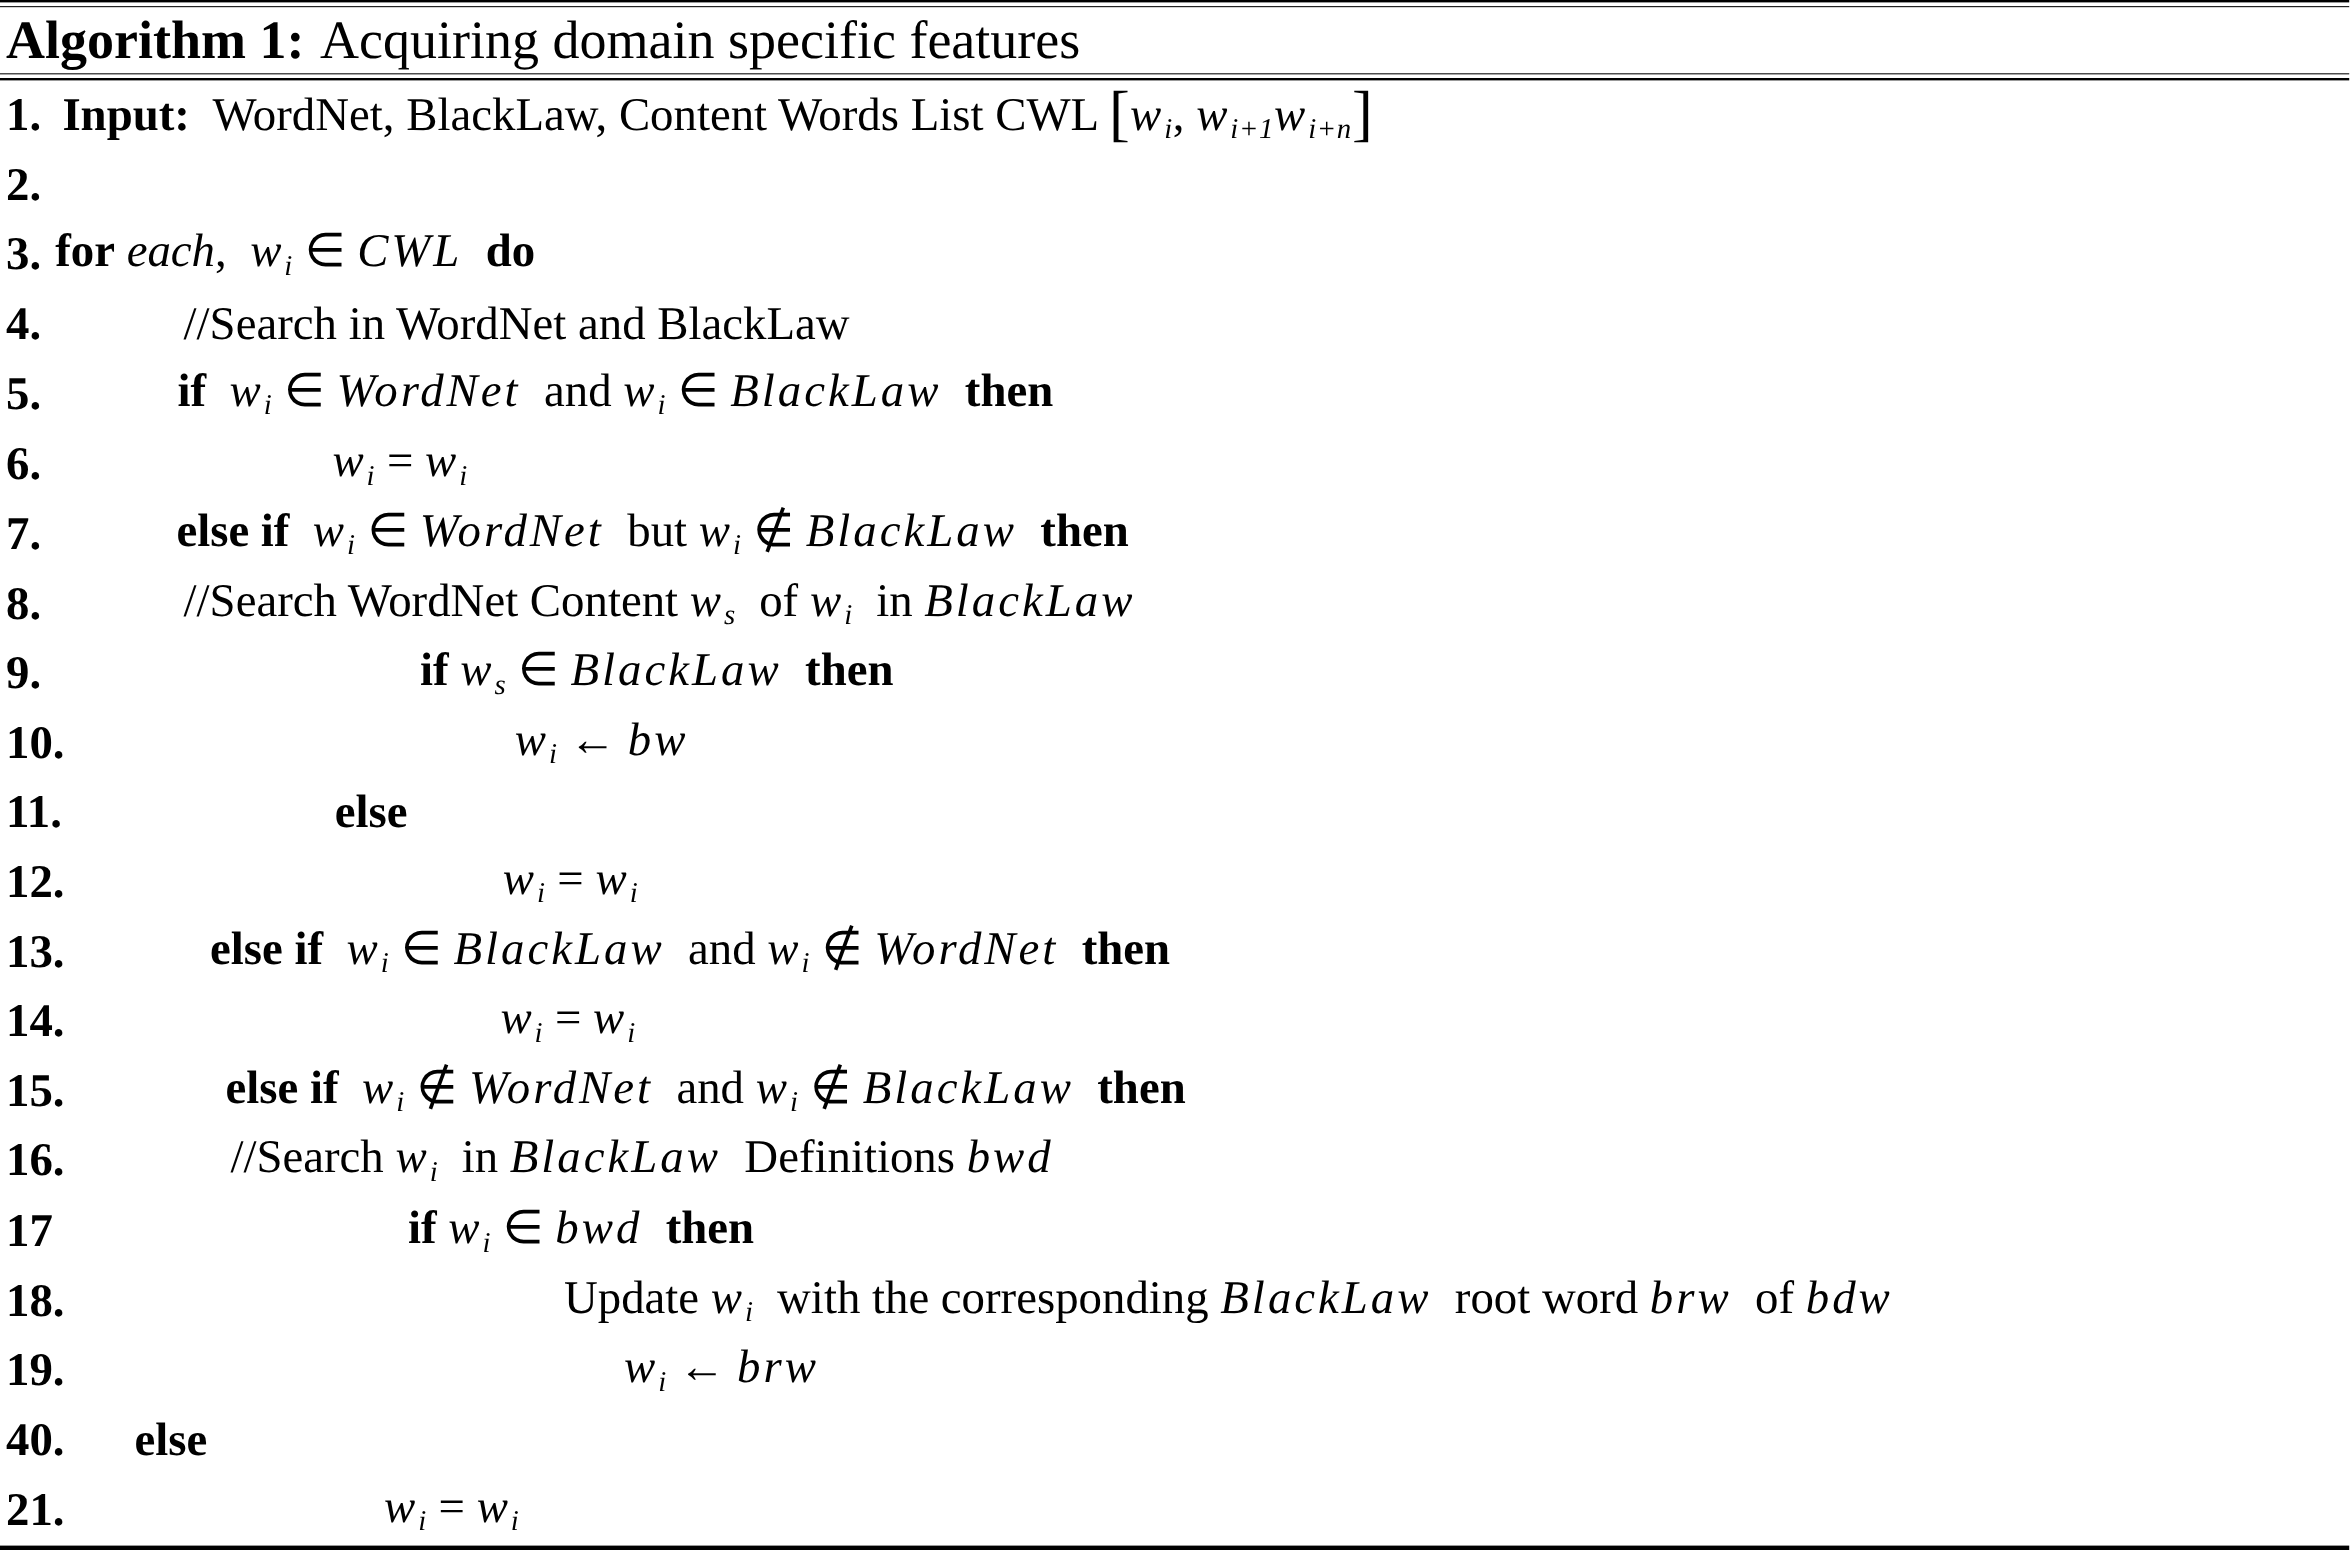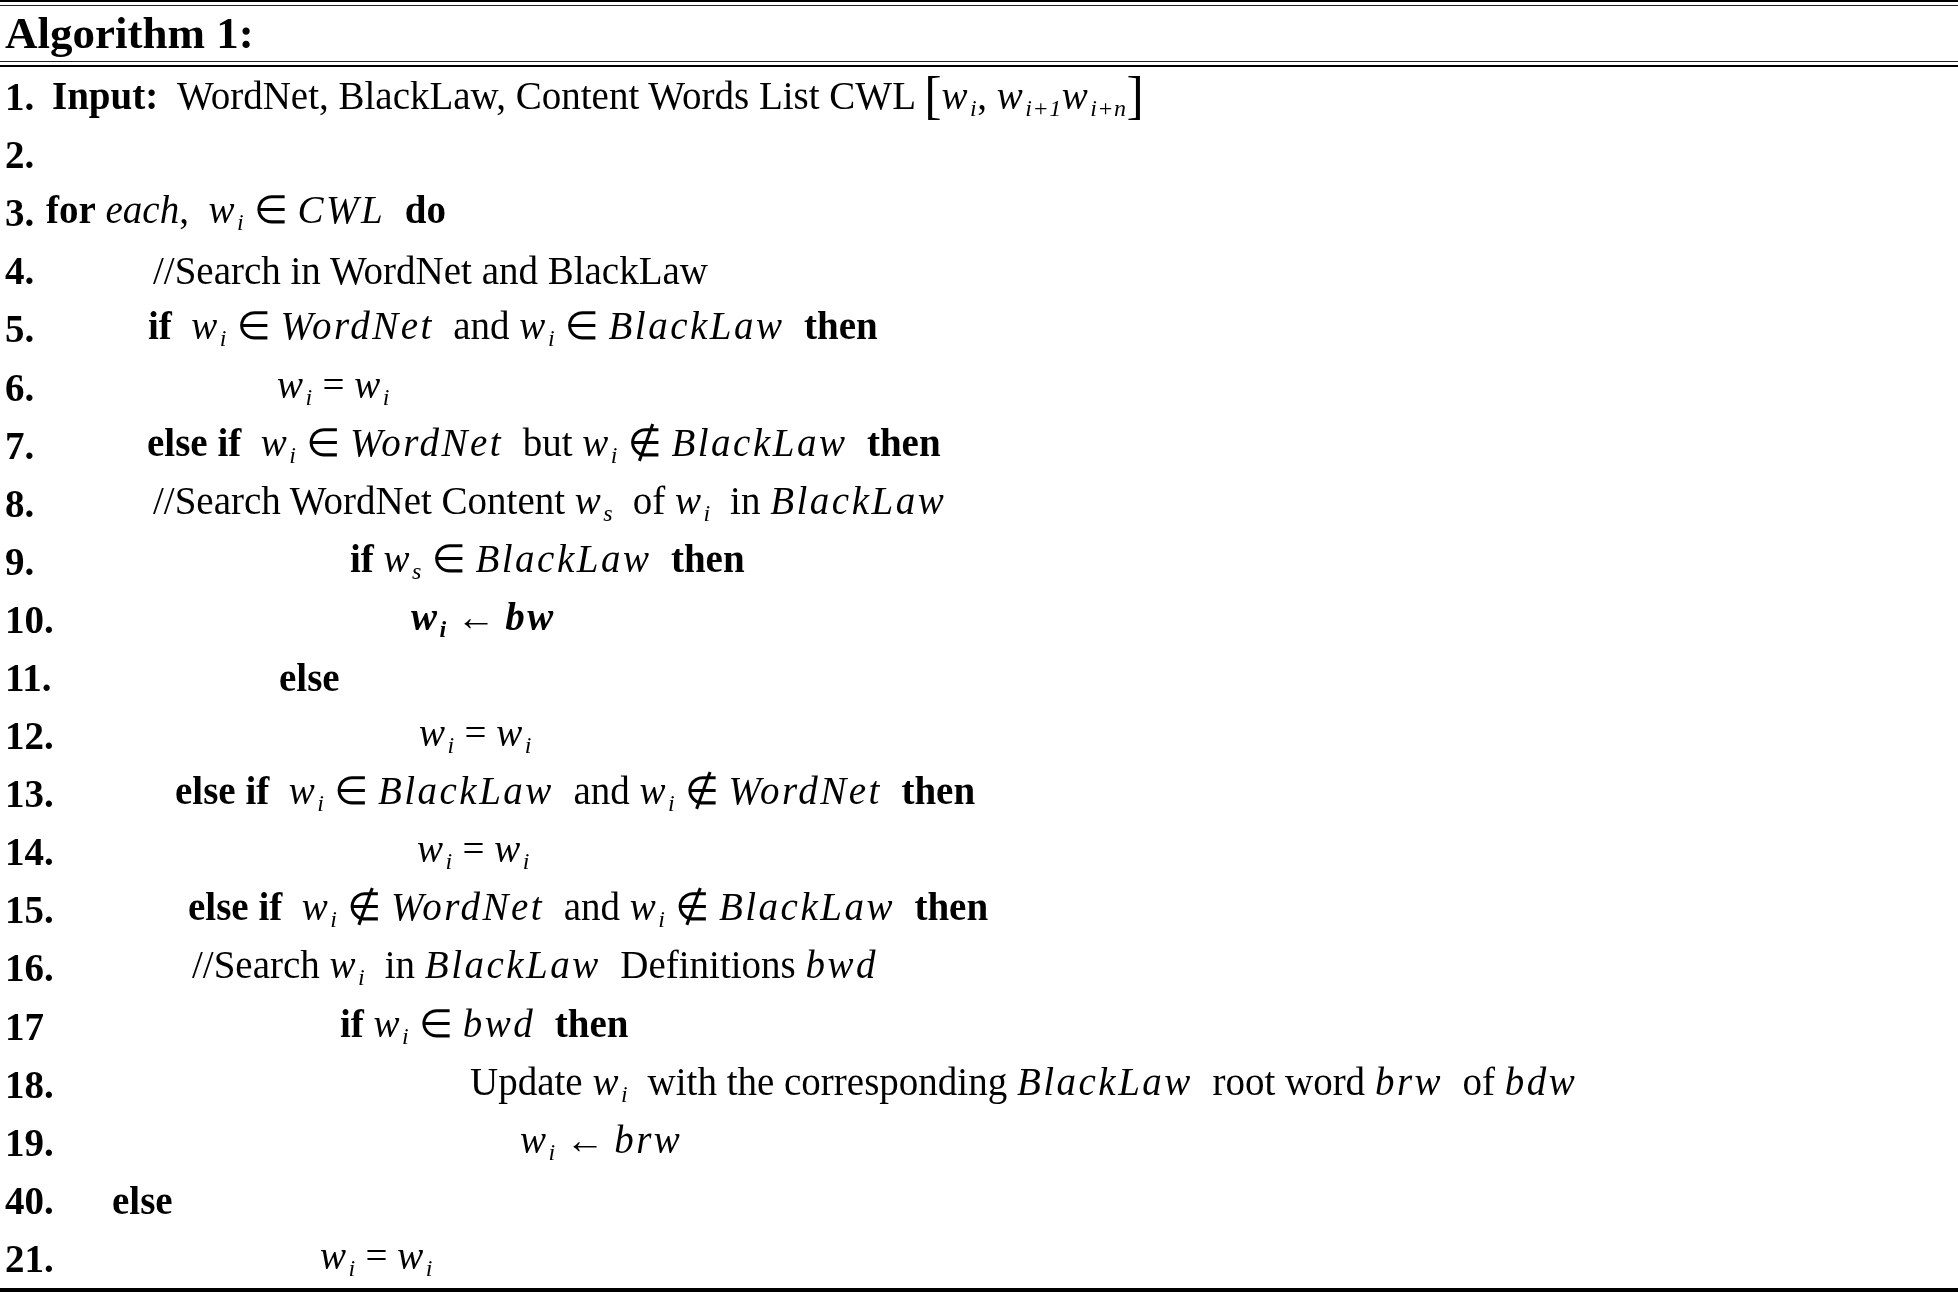--- a/index.html
+++ b/index.html
@@ -80,20 +80,21 @@
     border-top: 4px solid #000;
   }
 </style>
 </head>
 <body>
 
 <div class="page">
   <div class="rule-top"></div>
   <div class="alg-header">
     <span class="hlabel">Algorithm 1:</span>
+    <span class="htitle">Acquiring domain specific features</span>
   </div>
   <div class="rule-mid"></div>
   <div class="alg-body">
       <div class="line">
         <span class="num">1.</span>
         <span class="content" style="left: 52px;"><span class="s-b">Input:</span><span class="s-r">  WordNet, BlackLaw, Content Words List CWL </span><span class="s-br">[</span><span class="s-m">w</span><span class="s-sub">i</span><span class="s-r">, </span><span class="s-m">w</span><span class="s-sub">i+1</span><span class="s-m">w</span><span class="s-sub">i+n</span><span class="s-br">]</span></span>
       </div>
       <div class="line">
         <span class="num">2.</span>
       </div>
@@ -120,21 +121,21 @@
       <div class="line">
         <span class="num">8.</span>
         <span class="content" style="left: 153px;"><span class="s-r">//Search WordNet Content </span><span class="s-m">w</span><span class="s-sub">s</span><span class="s-r">  of </span><span class="s-m">w</span><span class="s-sub">i</span><span class="s-r">  in </span><span class="s-m">BlackLaw</span></span>
       </div>
       <div class="line">
         <span class="num">9.</span>
         <span class="content" style="left: 350px;"><span class="s-b">if</span><span class="s-r"> </span><span class="s-m">w</span><span class="s-sub">s</span><span class="s-r"> ∈ </span><span class="s-m">BlackLaw</span><span class="s-r">  </span><span class="s-b">then</span></span>
       </div>
       <div class="line">
         <span class="num">10.</span>
-        <span class="content" style="left: 411px; font-weight: bold;"><span class="s-m">w</span><span class="s-sub">i</span><span class="s-r"> ← </span><span class="s-m">bw</span></span>
+        <span class="content" style="left: 429px;"><span class="s-m">w</span><span class="s-sub">i</span><span class="s-r"> ← </span><span class="s-m">bw</span></span>
       </div>
       <div class="line">
         <span class="num">11.</span>
         <span class="content" style="left: 279px;"><span class="s-b">else</span></span>
       </div>
       <div class="line">
         <span class="num">12.</span>
         <span class="content" style="left: 419px;"><span class="s-m">w</span><span class="s-sub">i</span><span class="s-r"> = </span><span class="s-m">w</span><span class="s-sub">i</span></span>
       </div>
       <div class="line">

